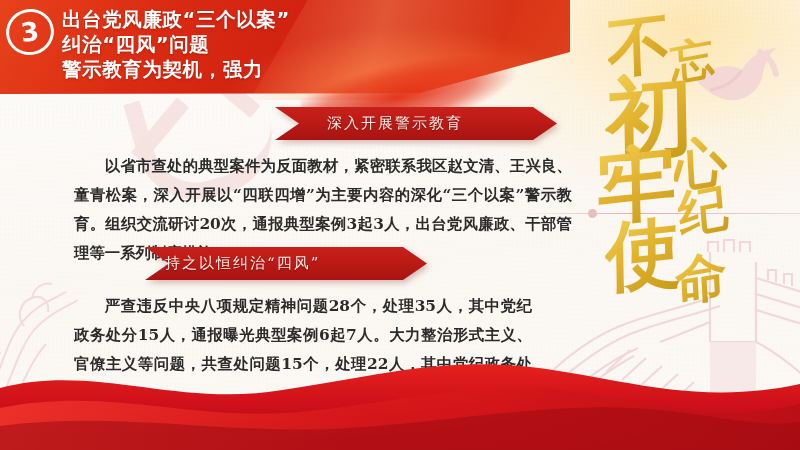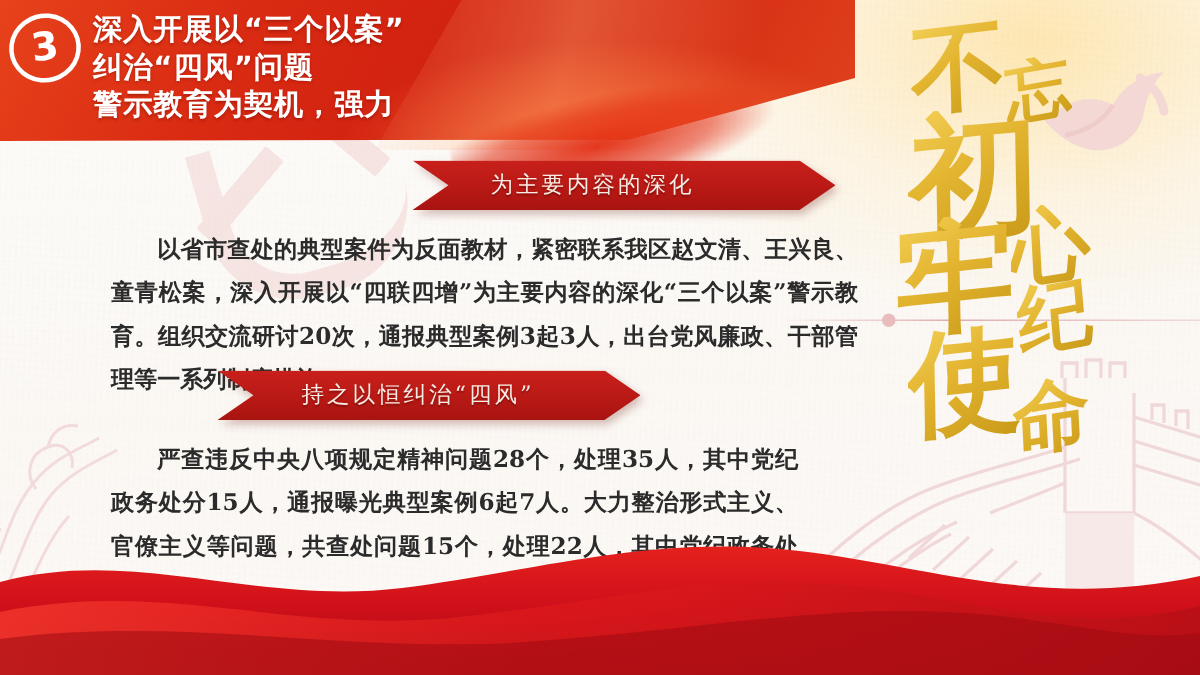--- a/index.html
+++ b/index.html
@@ -147,21 +147,21 @@
   }
   .banner .btext{
     position:relative;z-index:2;color:#f6ece4;
     font-size:15px;letter-spacing:2px;font-weight:normal;
     font-family:"DejaVu Serif","Liberation Serif",serif;
     text-shadow:0 1px 1px rgba(90,10,5,.5);
   }
   #banner1{left:275px;top:107px;width:282px;}
   #banner1 .btext{margin-left:52px;}
   #banner2{left:145px;top:247px;width:282px;}
-  #banner2 .btext{margin-left:56px;}
+  #banner2 .btext{margin-left:20px;}
 
   
   .para{
     position:absolute;width:498px;left:74px;
     color:#2b2b2b;font-size:15.4px;line-height:29px;
     text-indent:2em;text-align:justify;text-justify:inter-ideograph;
     font-family:"DejaVu Serif","Liberation Serif",serif;
     font-weight:bold;
   }
   #para1{top:152px;}
@@ -233,40 +233,40 @@
     <div class="header-red"></div>
     <div class="header-sheen"></div>
     <div class="header-swoosh"></div>
 
     <div class="badge">
       <div class="ring"></div>
       <div class="num">3</div>
     </div>
 
     <div class="title">
-      <div>深入开展以“三个以案”</div>
+      <div>出台党风廉政“三个以案”</div>
       <div>纠治“四风”问题</div>
       <div>警示教育为契机，强力</div>
     </div>
   </div>
 
   <div class="calli">
     <span class="c1">不</span>
     <span class="c2">忘</span>
     <span class="c3">初</span>
     <span class="c4">心</span>
     <span class="c5">牢</span>
     <span class="c6">纪</span>
     <span class="c7">使</span>
     <span class="c8">命</span>
   </div>
 
   <div class="banner" id="banner1">
     <div class="shape"></div>
-    <div class="btext">为主要内容的深化</div>
+    <div class="btext">深入开展警示教育</div>
   </div>
   <div class="para" id="para1">以省市查处的典型案件为反面教材，紧密联系我区赵文清、王兴良、童青松案，深入开展以“四联四增”为主要内容的深化“三个以案”警示教育。组织交流研讨20次，通报典型案例3起3人，出台党风廉政、干部管理等一系列制度措施。</div>
 
   <div class="banner" id="banner2">
     <div class="shape"></div>
     <div class="btext">持之以恒纠治“四风”</div>
   </div>
   <div class="para" id="para2">严查违反中央八项规定精神问题28个，处理35人，其中党纪政务处分15人，通报曝光典型案例6起7人。大力整治形式主义、官僚主义等问题，共查处问题15个，处理22人，其中党纪政务处分6人。</div>
 
   <div class="wave">

